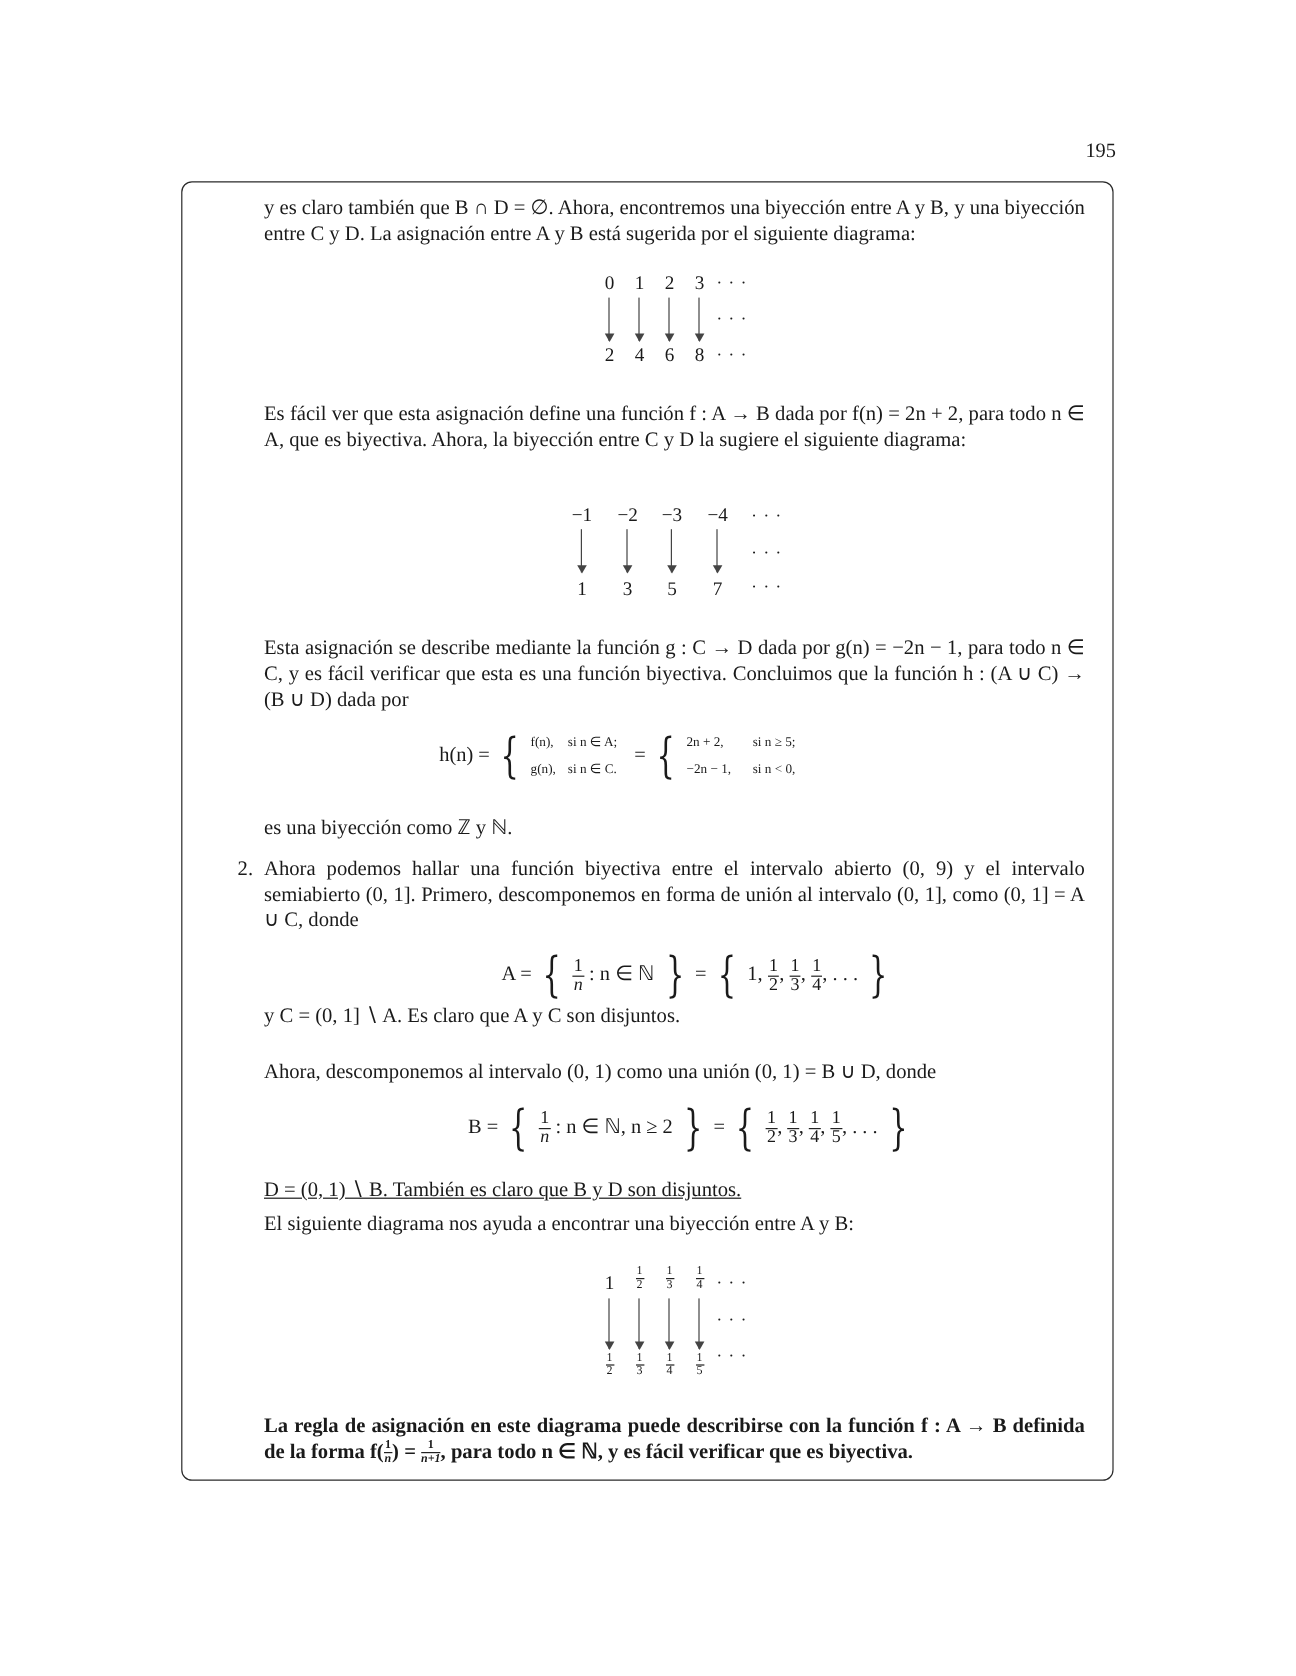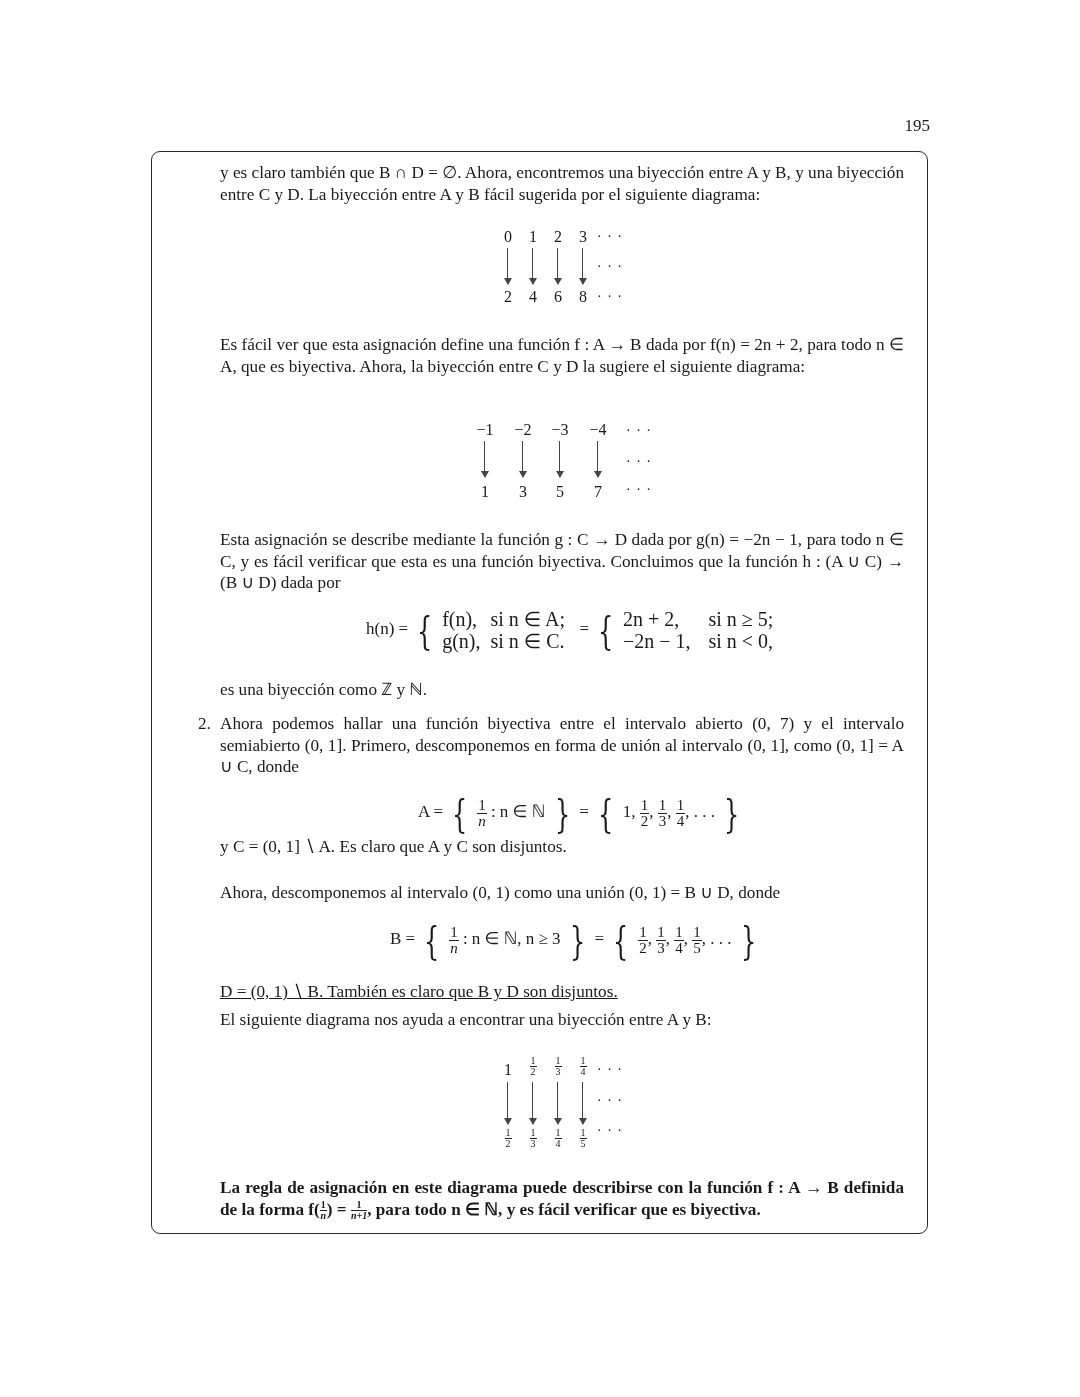--- a/index.html
+++ b/index.html
@@ -24,32 +24,32 @@
   .dots { position: absolute; font-size: 14px; letter-spacing: 1px; }
   .frac { display: inline-block; vertical-align: middle; text-align: center; line-height: 1; }
   .frac .n { display: block; border-bottom: 1px solid #222; padding: 0 1px; }
   .frac .d { display: block; }
   .frac.small { font-size: 10px; }
   .frac.mid { font-size: 15px; }
   .eq { position: absolute; white-space: nowrap; font-size: 17px; }
   .brace { display: inline-block; vertical-align: middle; font-size: 40px; line-height: 1;
            transform: scaleX(0.6); font-family: "DejaVu Serif", serif; font-weight: 200; }
   .cases { display: inline-block; vertical-align: middle; line-height: 22px; }
-  .cases td { padding: 0 10px 0 0; font-size: 20px; }
+  .cases td { padding: 0 10px 0 0; font-size: 11px; }
 </style>
 </head>
 <body>
 
 <div class="page-number">195</div>
 
 <div class="box"></div>
 
 <div class="content" style="top:0;">
 
-  <div class="p" style="top:162px;">y es claro también que B ∩ D = ∅. Ahora, encontremos una biyección entre A y B, y una biyección entre C y D. La biyección entre A y B fácil sugerida por el siguiente diagrama:</div>
+  <div class="p" style="top:162px;">y es claro también que B ∩ D = ∅. Ahora, encontremos una biyección entre A y B, y una biyección entre C y D. La asignación entre A y B está sugerida por el siguiente diagrama:</div>
 
   <div class="diagram" style="left:273px; top:226px; width:140px; height:80px;">
     <div class="dcol" style="left:0;">
       <div class="dtop" style="top:0;">0</div>
       <div class="arrow" style="top:22px; height:36px;"></div>
       <div class="dbot" style="top:60px;">2</div>
     </div>
     <div class="dcol" style="left:25px;">
       <div class="dtop" style="top:0;">1</div>
       <div class="arrow" style="top:22px; height:36px;"></div>
@@ -126,21 +126,21 @@
             <td style="padding-right:18px;margin-left:24px;">−2n − 1,</td>
             <td>si n &lt; 0,</td>
           </tr>
     </tbody></table>
   </div>
 
   <div class="p" style="top:679px;">es una biyección como ℤ y ℕ.</div>
 
   <div class="p" style="top:713px;">
     <span class="num">2.</span>
-    <span>Ahora podemos hallar una función biyectiva entre el intervalo abierto (0, 7) y el intervalo semiabierto (0, 1]. Primero, descomponemos en forma de unión al intervalo (0, 1], como (0, 1] = A ∪ C, donde</span>
+    <span>Ahora podemos hallar una función biyectiva entre el intervalo abierto (0, 9) y el intervalo semiabierto (0, 1]. Primero, descomponemos en forma de unión al intervalo (0, 1], como (0, 1] = A ∪ C, donde</span>
   </div>
 
   <div class="eq" style="left:198px; top:793px;">
     <span>A =</span>
     <span class="brace">{</span>
     <span class="frac mid"><span class="n">1</span><span class="d" style="font-style:italic">n</span></span>
     <span>: n ∈ ℕ</span>
     <span class="brace">}</span>
     <span>=</span>
     <span class="brace">{</span>
@@ -151,21 +151,21 @@
     <span class="brace">}</span>
   </div>
 
   <div class="p" style="top:836px;">y C = (0, 1] ∖ A. Es claro que A y C son disjuntos.</div>
   <div class="p" style="top:882px;">Ahora, descomponemos al intervalo (0, 1) como una unión (0, 1) = B ∪ D, donde</div>
 
   <div class="eq" style="left:170px; top:920px;">
     <span>B =</span>
     <span class="brace">{</span>
     <span class="frac mid"><span class="n">1</span><span class="d" style="font-style:italic">n</span></span>
-    <span>: n ∈ ℕ, n ≥ 3</span>
+    <span>: n ∈ ℕ, n ≥ 2</span>
     <span class="brace">}</span>
     <span>=</span>
     <span class="brace">{</span>
     <span class="frac mid"><span class="n">1</span><span class="d">2</span></span>,
     <span class="frac mid"><span class="n">1</span><span class="d">3</span></span>,
     <span class="frac mid"><span class="n">1</span><span class="d">4</span></span>,
     <span class="frac mid"><span class="n">1</span><span class="d">5</span></span><span>, . . .</span>
     <span class="brace">}</span>
   </div>
 

